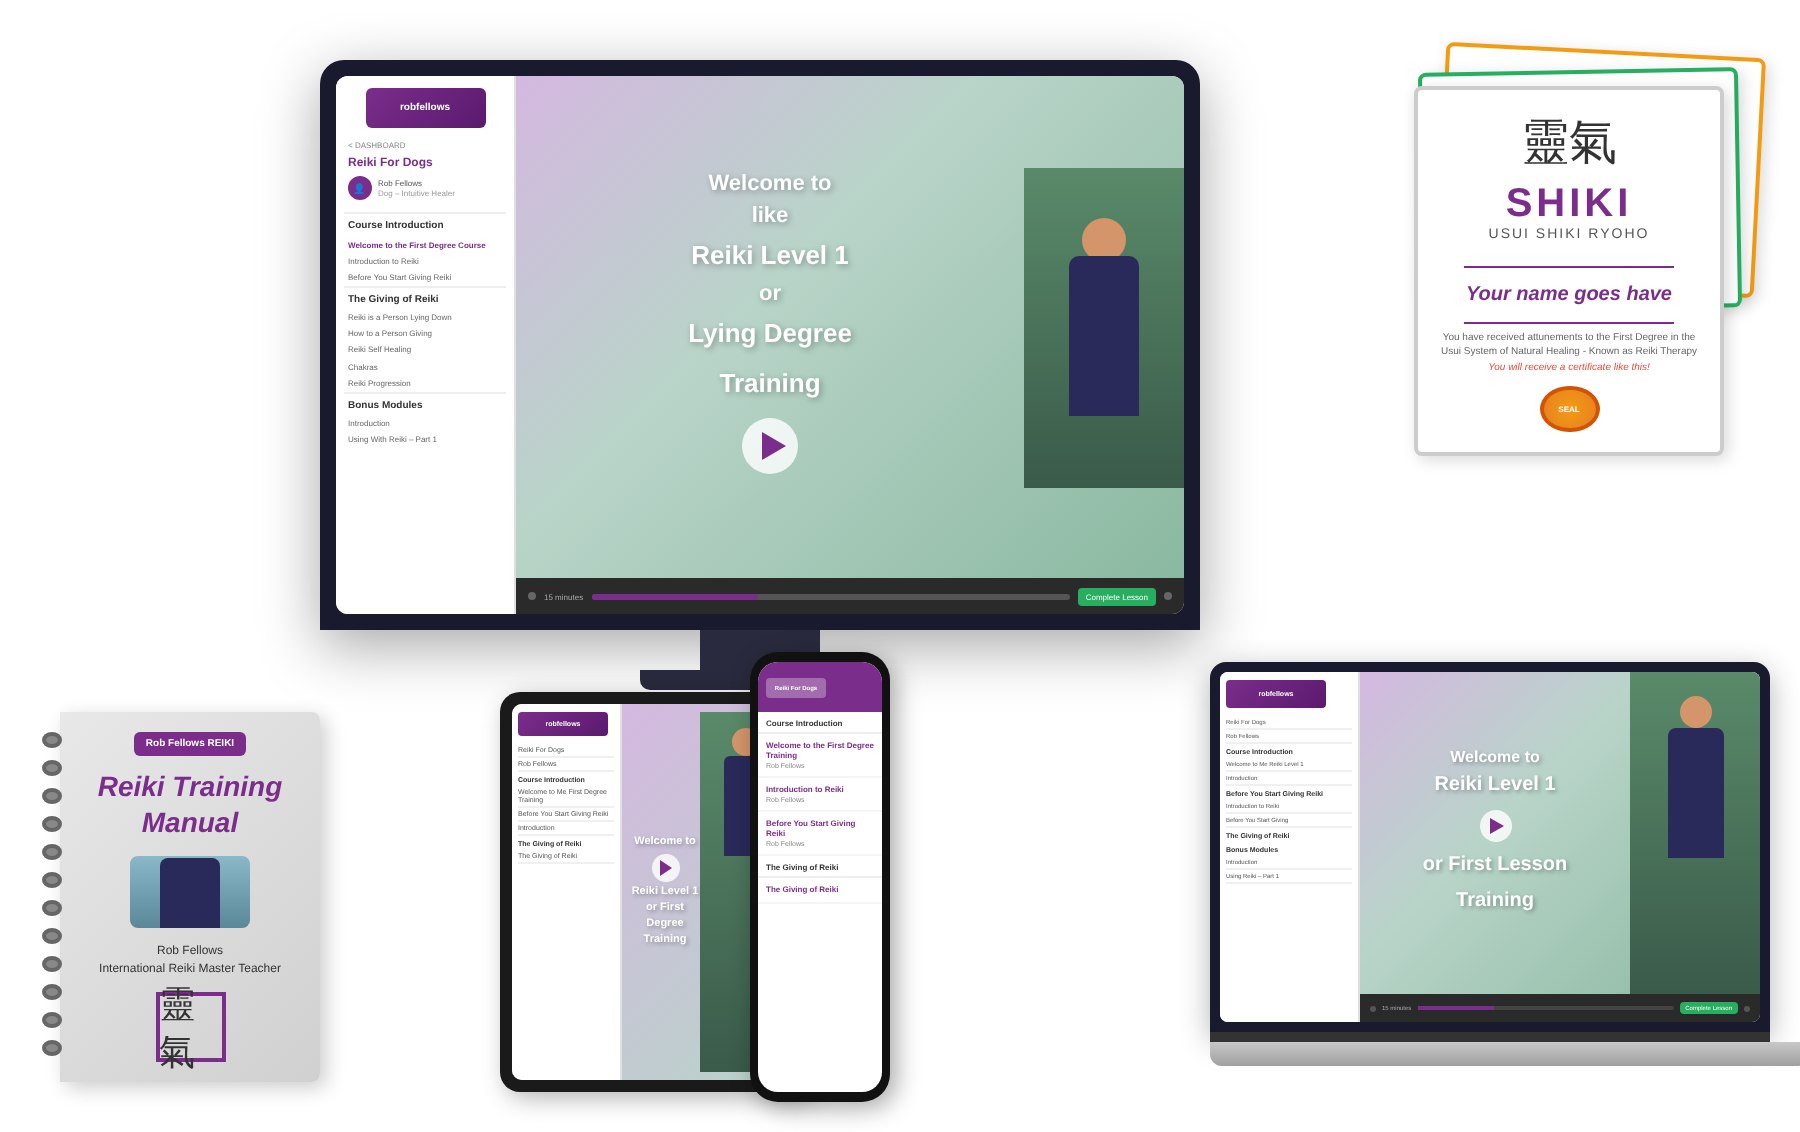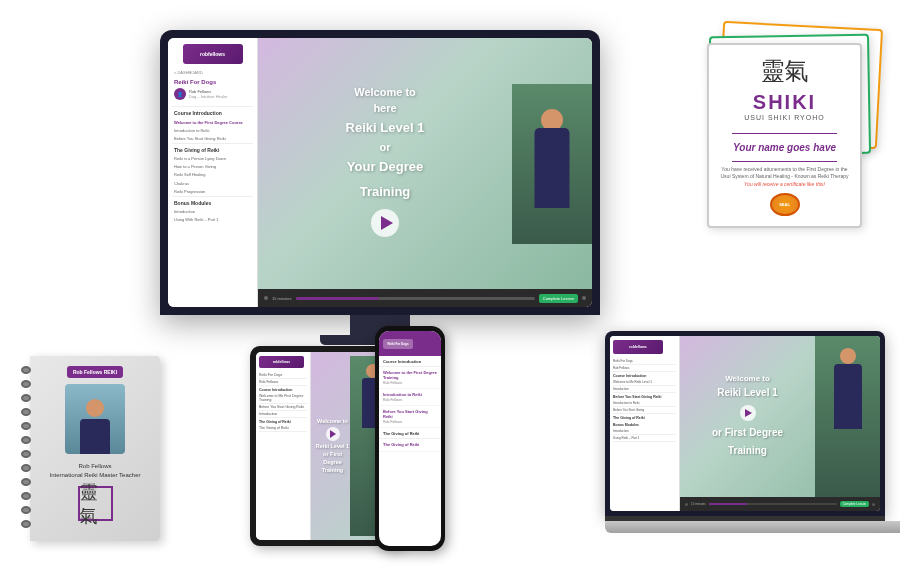--- a/index.html
+++ b/index.html
@@ -1032,24 +1032,24 @@
           <div class="sidebar-item">Reiki Progression</div>
           <div class="sidebar-section-title">Bonus Modules</div>
           <div class="sidebar-item">Introduction</div>
           <div class="sidebar-item">Using With Reiki – Part 1</div>
         </div>
 
         <div class="main-content">
           <div class="video-player">
             <div class="video-text-area">
               <div class="video-welcome-text">Welcome to</div>
-              <div class="video-welcome-text">here</div>
+              <div class="video-welcome-text">like</div>
               <div class="video-title-text">Reiki Level 1</div>
               <div class="video-welcome-text">or</div>
-              <div class="video-title-text">Your Degree</div>
+              <div class="video-title-text">Lying Degree</div>
               <div class="video-title-text">Training</div>
               <div class="play-btn"></div>
             </div>
             <div class="instructor-photo">
               <div class="instructor-silhouette"></div>
             </div>
           </div>
           <div class="video-controls">
             <div class="ctrl-dot"></div>
             <span class="time-text">15 minutes</span>
@@ -1097,20 +1097,21 @@
       <div class="spiral-ring"></div>
       <div class="spiral-ring"></div>
       <div class="spiral-ring"></div>
       <div class="spiral-ring"></div>
       <div class="spiral-ring"></div>
       <div class="spiral-ring"></div>
       <div class="spiral-ring"></div>
     </div>
     <div class="manual-cover">
       <div class="manual-logo-area">Rob Fellows REIKI</div>
+      <div class="manual-title">Reiki Training Manual</div>
       <div class="manual-photo">
         <div class="manual-photo-person"></div>
       </div>
       <div class="manual-author">
         <div>Rob Fellows</div>
         <div>International Reiki Master Teacher</div>
       </div>
       <div class="manual-kanji-box">
         <span class="manual-kanji">靈氣</span>
       </div>
@@ -1204,21 +1205,21 @@
           <div class="ls-item">Introduction</div>
           <div class="ls-item">Using Reiki – Part 1</div>
         </div>
 
         <div class="laptop-main">
           <div class="laptop-video">
             <div class="laptop-text-area">
               <div class="laptop-welcome">Welcome to</div>
               <div class="laptop-title">Reiki Level 1</div>
               <div class="laptop-play"></div>
-              <div class="laptop-title">or First Degree</div>
+              <div class="laptop-title">or First Lesson</div>
               <div class="laptop-title">Training</div>
             </div>
             <div class="laptop-instructor laptop-person"></div>
           </div>
           <div class="laptop-controls">
             <div class="laptop-ctrl-dot"></div>
             <span class="laptop-time">15 minutes</span>
             <div class="laptop-progress-bg">
               <div class="laptop-progress-fill"></div>
             </div>

